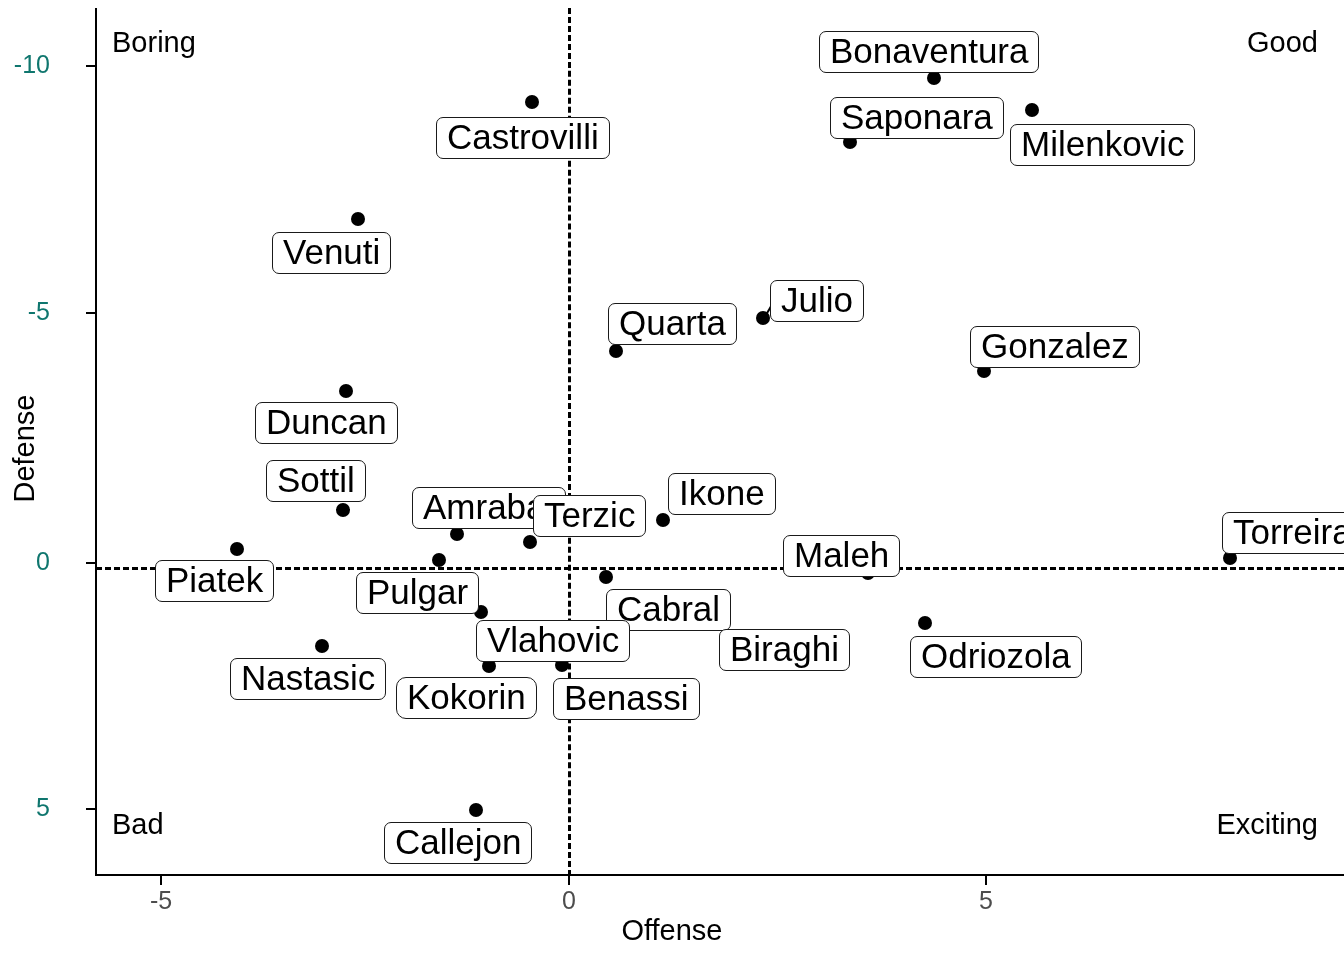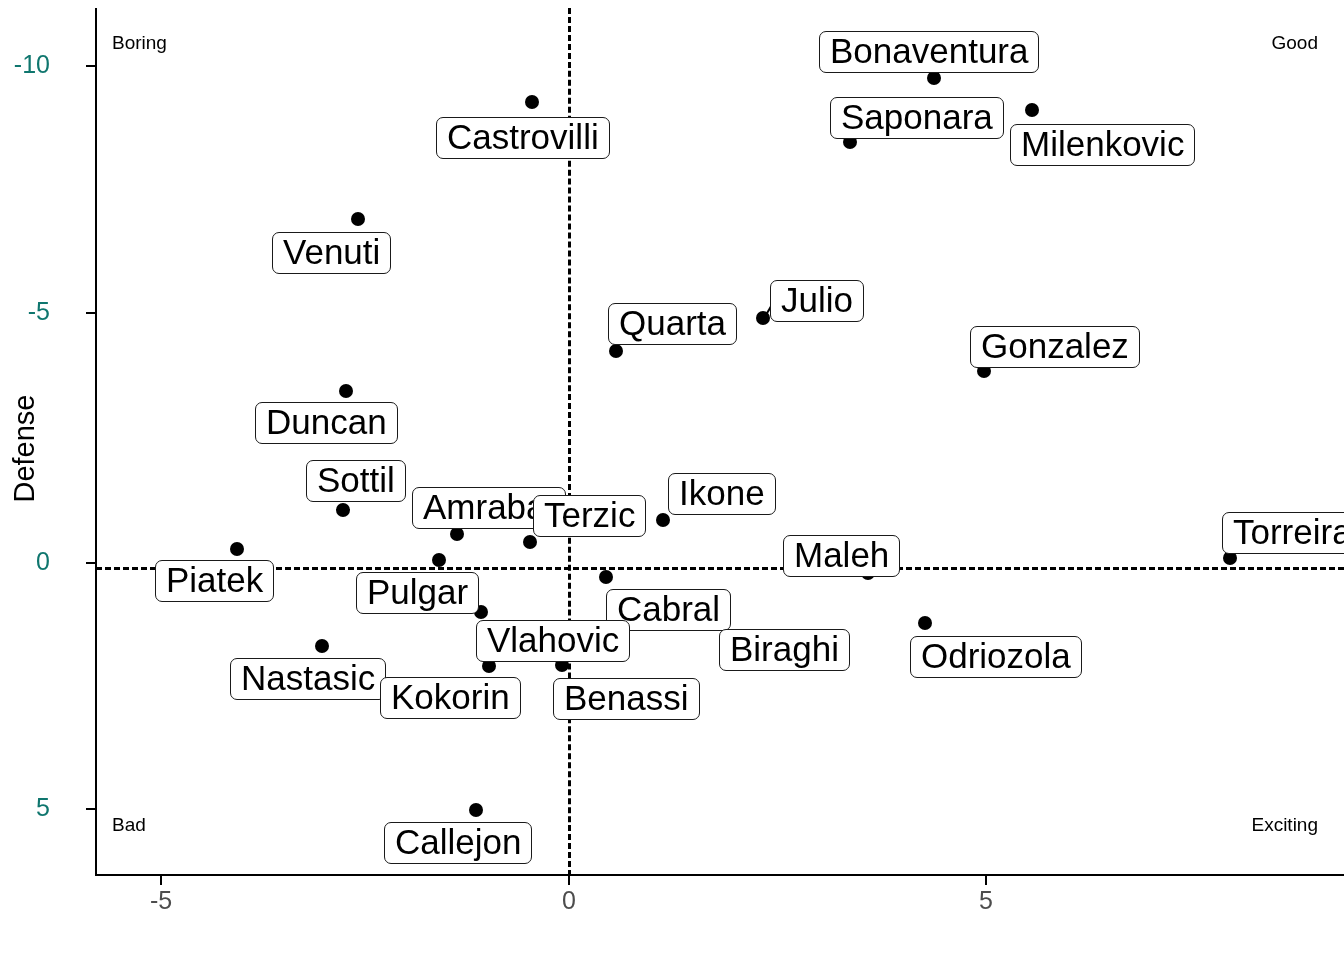--- a/index.html
+++ b/index.html
@@ -110,21 +110,21 @@
     width: 380px;
     text-align: center;
     font-size: 29px;
     line-height: 29px;
     transform: rotate(-90deg);
     transform-origin: center center;
   }
   
   .corner-note {
     position: absolute;
-    font-size: 19px;
+    font-size: 29px;
     line-height: 29px;
     white-space: nowrap;
   }
   
   .pt {
     position: absolute;
     width: 14px;
     height: 14px;
     margin-left: -7px;
     margin-top: -7px;
@@ -210,39 +210,40 @@
   <div id="labels-layer">
       <div class="pt-label" style="left: 436px; top: 117px;">Castrovilli</div>
       <div class="pt-label" style="left: 819px; top: 31px;">Bonaventura</div>
       <div class="pt-label" style="left: 830px; top: 97px;">Saponara</div>
       <div class="pt-label" style="left: 1010px; top: 124px;">Milenkovic</div>
       <div class="pt-label" style="left: 272px; top: 232px;">Venuti</div>
       <div class="pt-label" style="left: 770px; top: 280px;">Julio</div>
       <div class="pt-label" style="left: 608px; top: 303px;">Quarta</div>
       <div class="pt-label" style="left: 970px; top: 326px;">Gonzalez</div>
       <div class="pt-label" style="left: 255px; top: 402px;">Duncan</div>
-      <div class="pt-label" style="left: 266px; top: 460px; margin-left: 40px;">Sottil</div>
+      <div class="pt-label" style="left: 266px; top: 460px;">Sottil</div>
       <div class="pt-label" style="left: 668px; top: 473px;">Ikone</div>
       <div class="pt-label" style="left: 412px; top: 487px;">Amrabat</div>
       <div class="pt-label" style="left: 533px; top: 495px;">Terzic</div>
       <div class="pt-label" style="left: 155px; top: 560px;">Piatek</div>
       <div class="pt-label" style="left: 1222px; top: 512px;">Torreira</div>
       <div class="pt-label" style="left: 356px; top: 572px;">Pulgar</div>
       <div class="pt-label" style="left: 783px; top: 527px; margin-top: 8px;">Maleh</div>
       <div class="pt-label" style="left: 606px; top: 589px;">Cabral</div>
       <div class="pt-label" style="left: 719px; top: 609px; margin-top: 20px;">Biraghi</div>
       <div class="pt-label" style="left: 476px; top: 620px;">Vlahovic</div>
       <div class="pt-label" style="left: 910px; top: 636px;">Odriozola</div>
       <div class="pt-label" style="left: 230px; top: 658px;">Nastasic</div>
-      <div class="pt-label" style="left: 380px; top: 677px;">Kokorin</div>
+      <div class="pt-label" style="left: 396px; top: 677px; border-radius: 10px;">Kokorin</div>
       <div class="pt-label" style="left: 553px; top: 678px;">Benassi</div>
       <div class="pt-label" style="left: 384px; top: 822px;">Callejon</div>
     </div>
   <div id="corners-layer">
       <div class="corner-note" style="top: 28px; left: 112px;">Boring</div>
       <div class="corner-note" style="top: 28px; left: 1318px; transform: translateX(-100%);">Good</div>
       <div class="corner-note" style="top: 810px; left: 112px;">Bad</div>
       <div class="corner-note" style="top: 810px; left: 1318px; transform: translateX(-100%);">Exciting</div>
     </div>
 
+  <div id="xlabel">Offense</div>
   <div id="ylabel">Defense</div>
 
 </div>
 
 </body></html>

